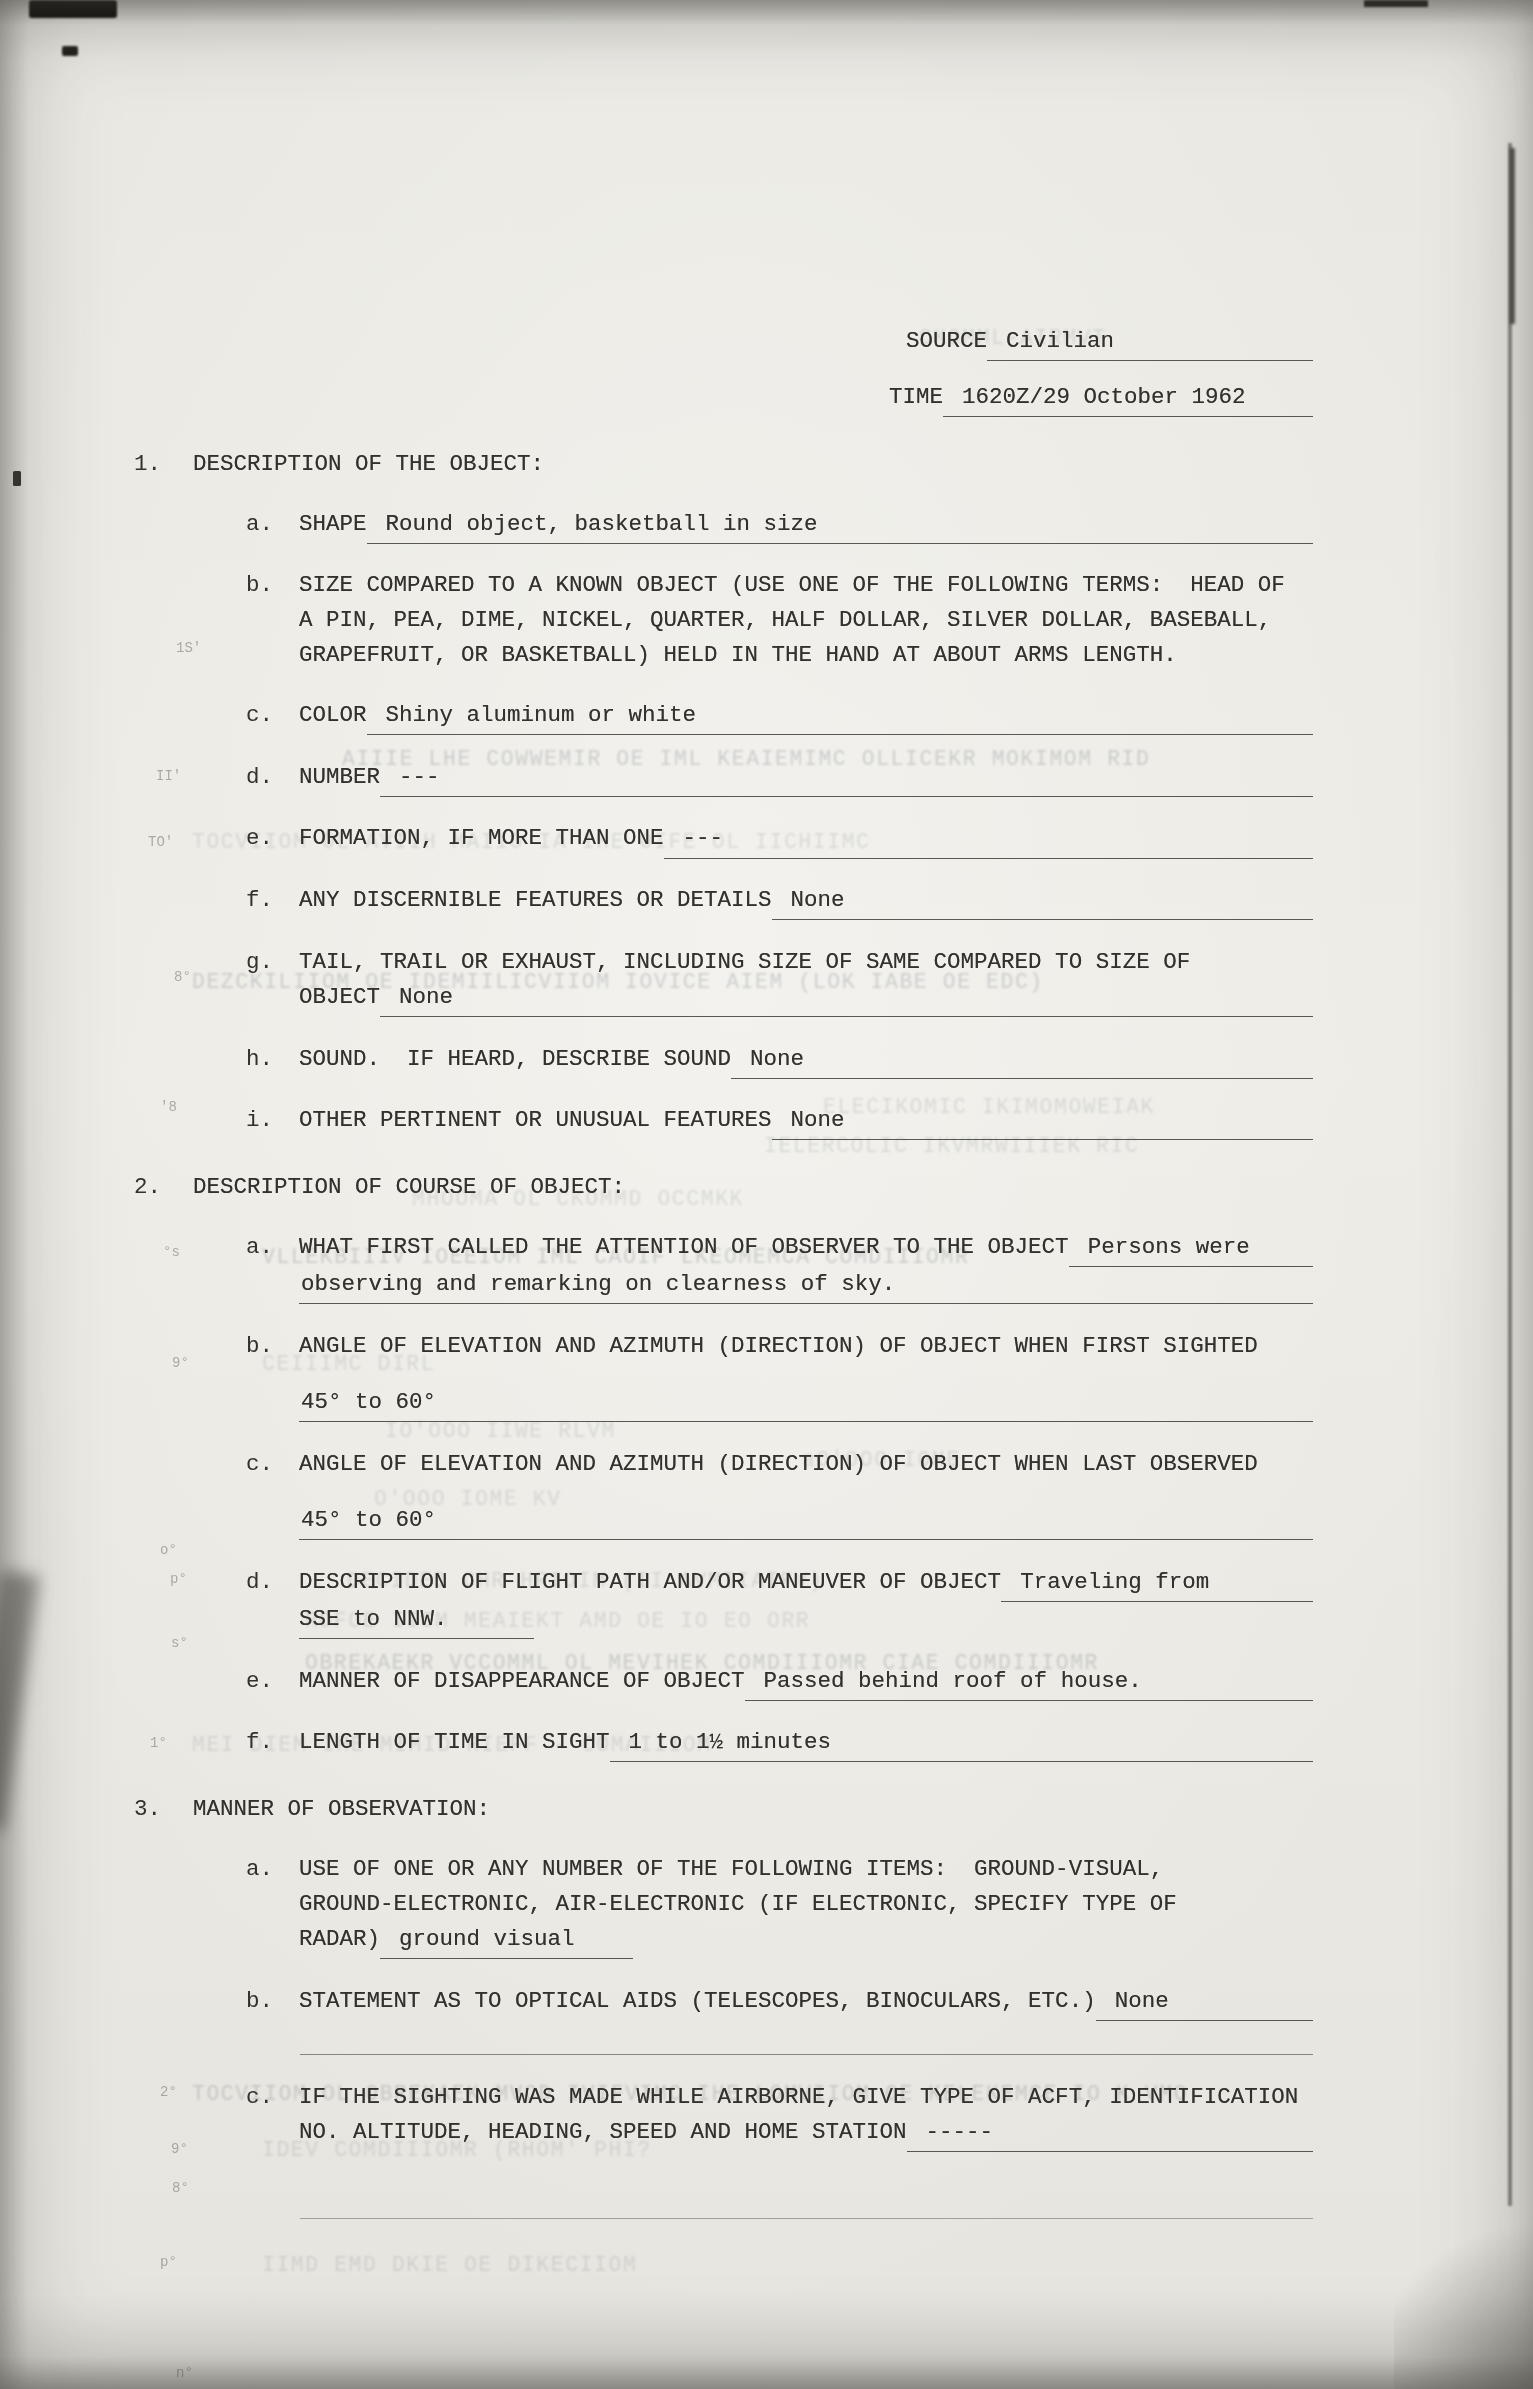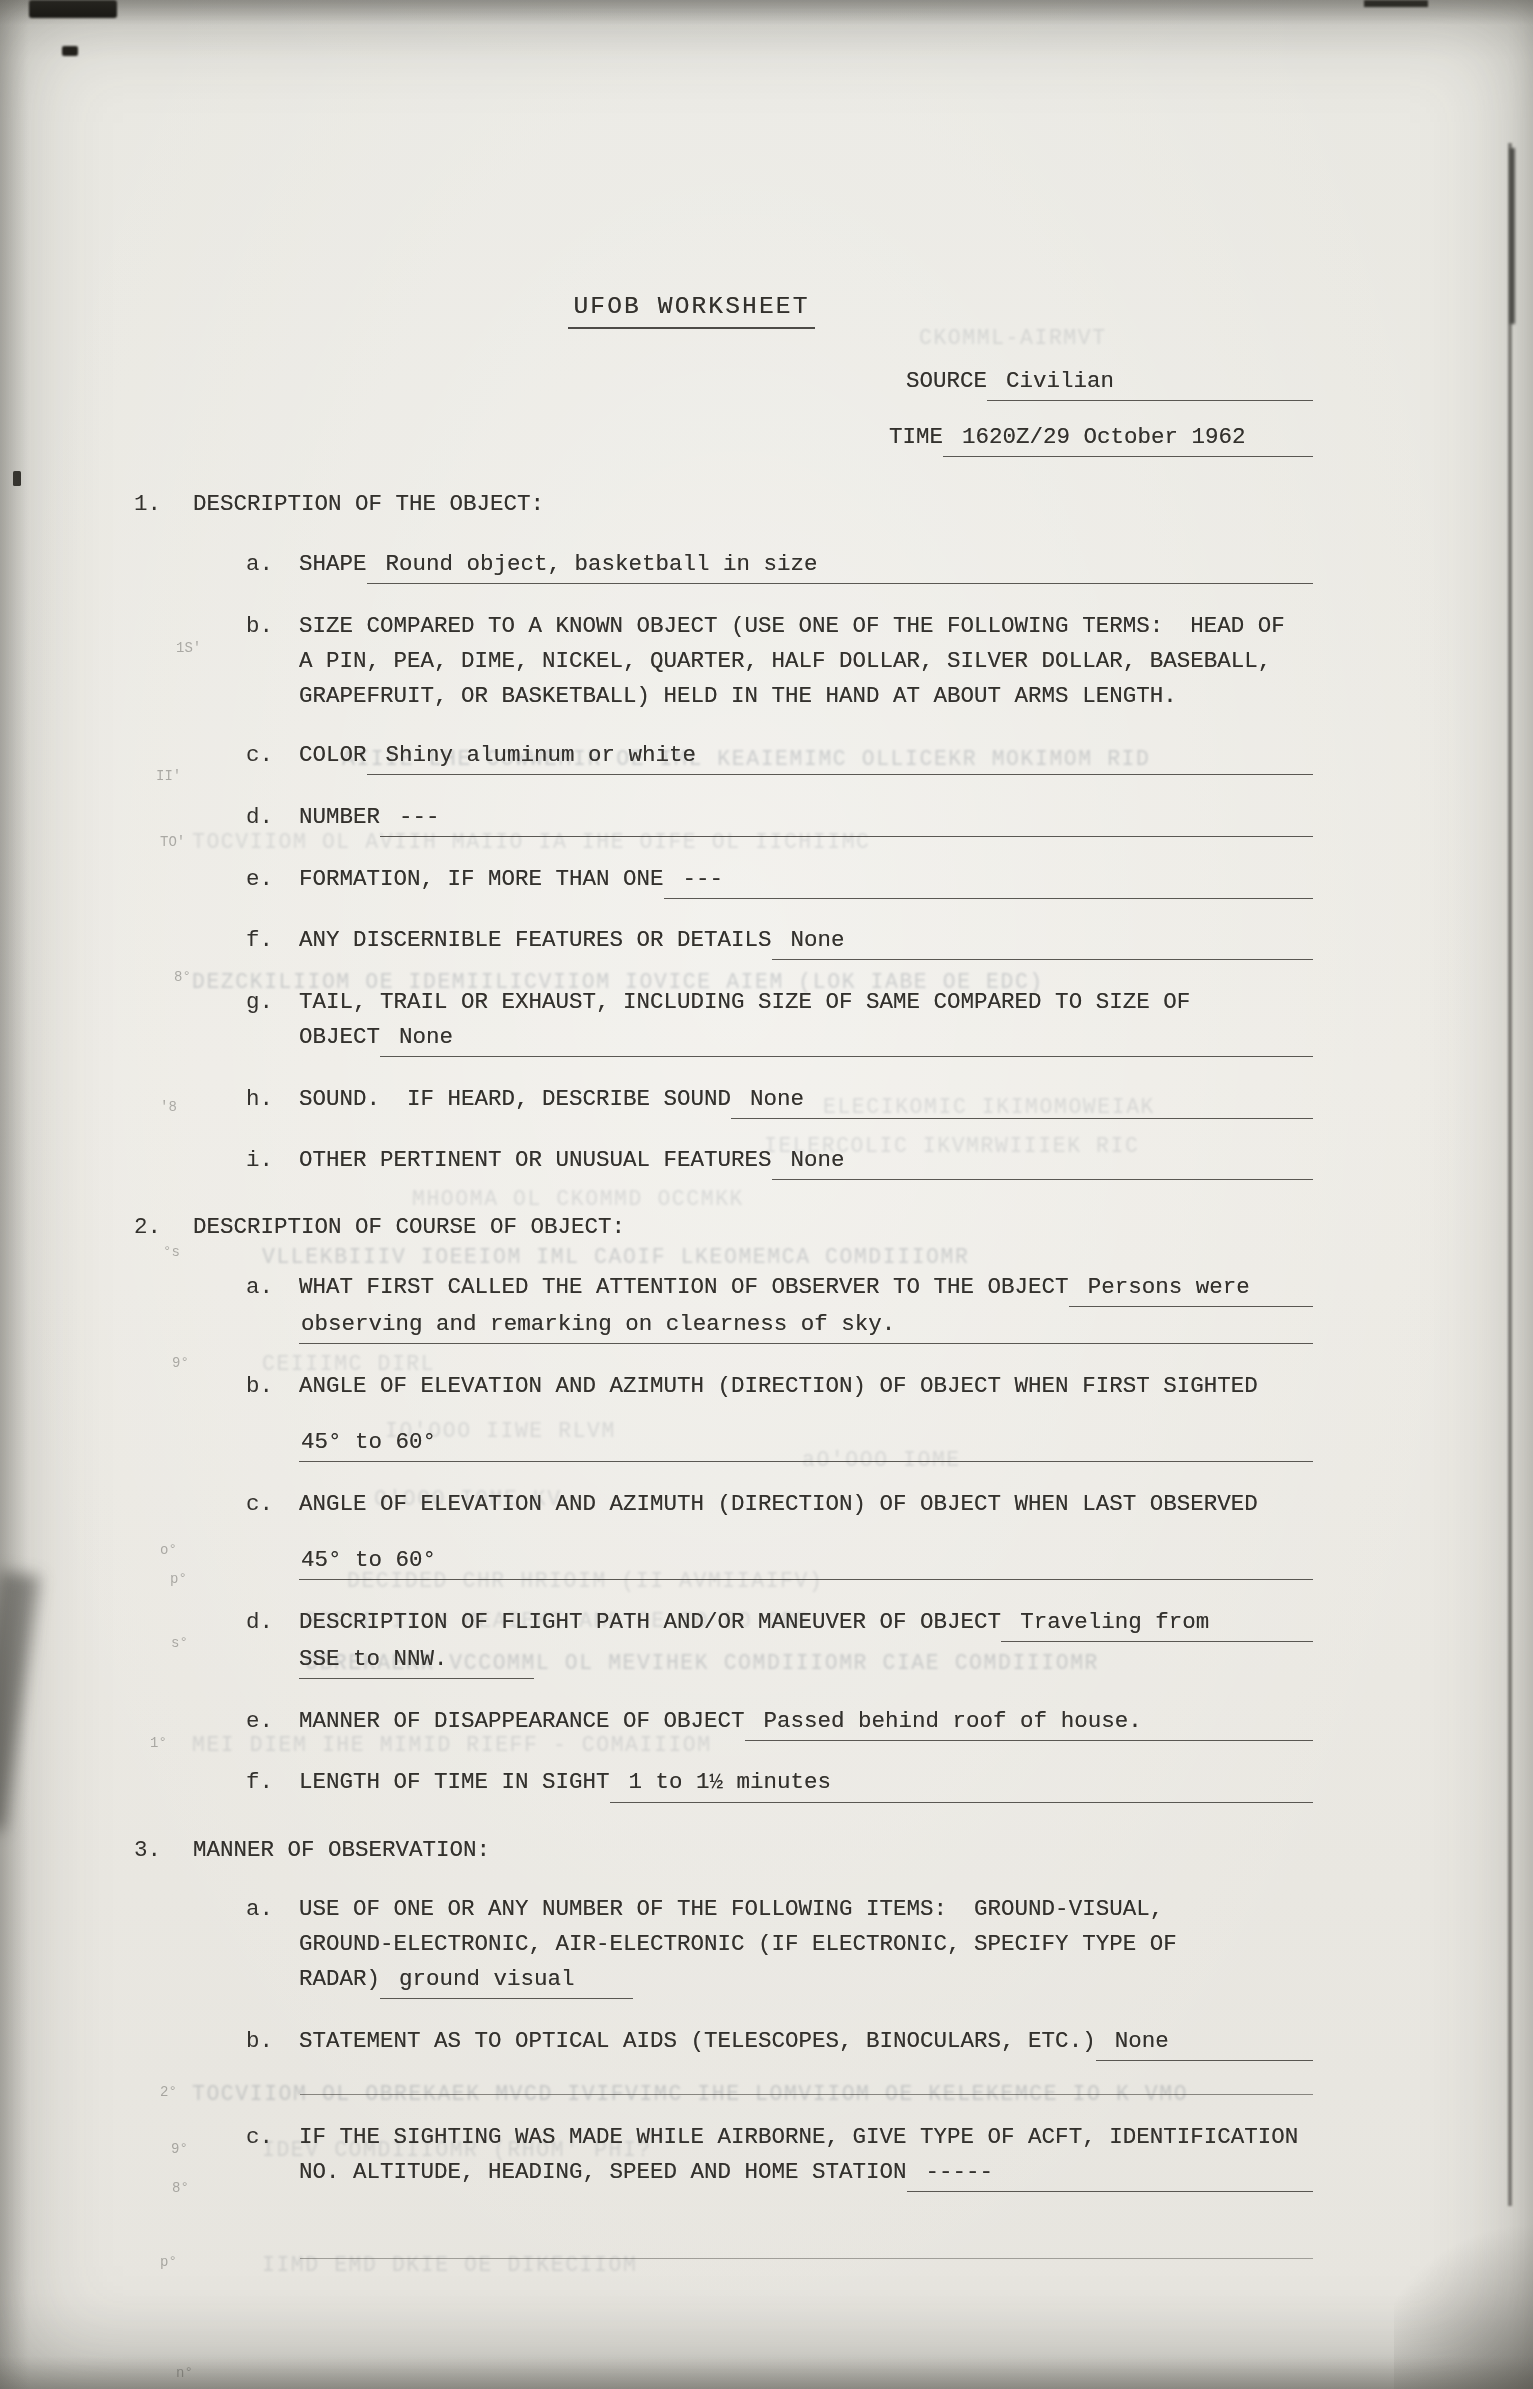--- a/index.html
+++ b/index.html
@@ -76,21 +76,21 @@
     <div class="ghost" style="top:1564px;left:347px">DECIDED CHR HRIOIM  (II AVMIIAIFV)</div>
     <div class="ghost" style="top:1604px;left:305px">RDFOE IICM MEAIEKT AMD OE IO EO ORR</div>
     <div class="ghost g-strong" style="top:1646px;left:305px">OBREKAEKR VCCOMML OL MEVIHEK COMDIIIOMR CIAE COMDIIIOMR</div>
     <div class="ghost" style="top:1728px;left:192px">MEI DIEM IHE MIMID RIEFF - COMAIIIOM</div>
     <div class="ghost g-strong" style="top:2077px;left:192px">TOCVIIOM OL OBREKAEK MVCD IVIFVIMC IHE LOMVIIOM OE KELEKEMCE IO K VMO</div>
     <div class="ghost" style="top:2133px;left:262px">IDEV COMDIIIOMR (RHOM' PHI?</div>
     <div class="ghost" style="top:2248px;left:262px">IIMD EMD DKIE OE DIKECIIOM</div>
 
     <div class="mk" style="top:631px;left:176px">1S'</div>
     <div class="mk" style="top:759px;left:156px">II'</div>
-    <div class="mk" style="top:825px;left:160px">TO'</div>
+    <div class="mk" style="top:825px;left:148px">TO'</div>
     <div class="mk" style="top:960px;left:174px">8°</div>
     <div class="mk" style="top:1090px;left:160px">'8</div>
     <div class="mk" style="top:1235px;left:163px">°s</div>
     <div class="mk" style="top:1346px;left:172px">9°</div>
     <div class="mk" style="top:1533px;left:160px">o°</div>
     <div class="mk" style="top:1562px;left:170px">p°</div>
     <div class="mk" style="top:1626px;left:171px">s°</div>
     <div class="mk" style="top:1726px;left:150px">1°</div>
     <div class="mk" style="top:2075px;left:160px">2°</div>
     <div class="mk" style="top:2132px;left:171px">9°</div>
@@ -106,23 +106,20 @@
   <div class="art edge-right-top"></div>
   <div class="art speck-left"></div>
   <div class="art curl-left"></div>
   <div class="art corner-br"></div>
   <div class="art top-shade"></div>
   <div class="art bottom-shade"></div>
   <div class="art left-shade"></div>
 
   <div class="content">
 
-    <div class="title-row">
-      <span class="title">UFOB WORKSHEET</span>
-    </div>
 
     <div class="hdr hdr-source">
       <span class="lbl">SOURCE</span>
       <span class="fill"><span class="ans">Civilian</span></span>
     </div>
 
     <div class="hdr hdr-time">
       <span class="lbl">TIME</span>
       <span class="fill"><span class="ans">1620Z/29 October 1962</span></span>
     </div>

